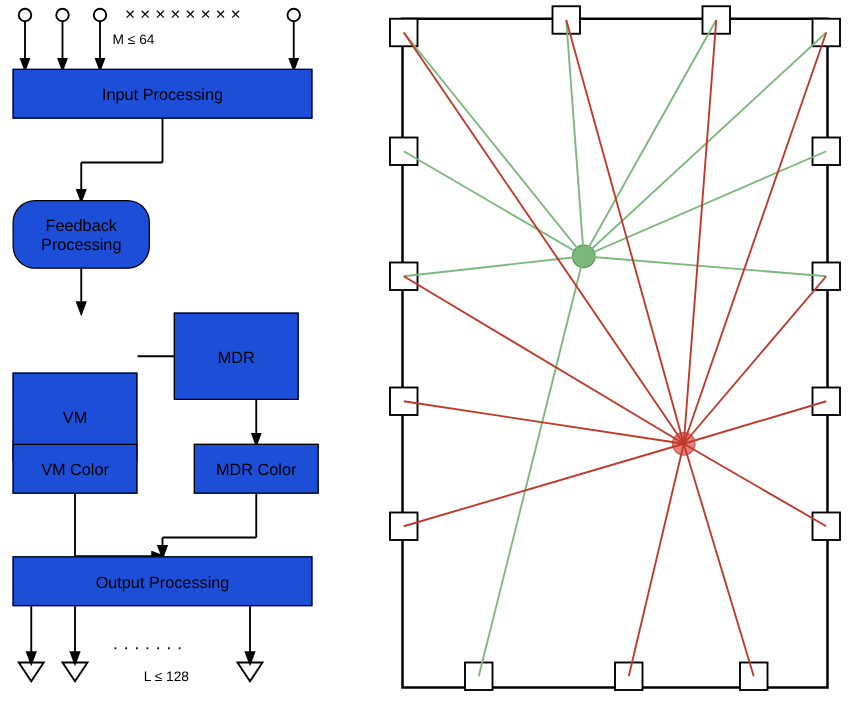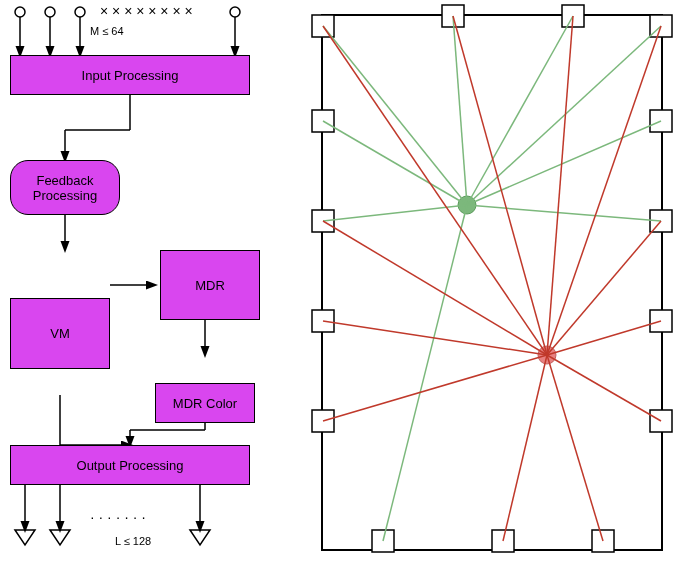--- a/index.html
+++ b/index.html
@@ -24,21 +24,21 @@
     .left-diagram {
       width: 290px;
       height: 571px;
       position: relative;
       flex-shrink: 0;
     }
 
     .box {
       position: absolute;
       border: 1.5px solid #000;
-      background: #d946ef;
+      background: #1d4ed8;
       display: flex;
       align-items: center;
       justify-content: center;
       text-align: center;
       font-size: 13px;
     }
 
     
     .input-proc {
       left: 10px;
@@ -60,41 +60,40 @@
     .vm-box {
       left: 10px;
       top: 250px;
       width: 100px;
       height: 71px;
       margin-top: 48px;
     }
 
     
     .mdr-box {
-      left: 160px;
+      left: 139px;
       top: 250px;
       width: 100px;
       height: 70px;
     }
 
     
     .vm-color-box {
       left: 10px;
       top: 355px;
       width: 100px;
       height: 40px;
     }
 
     
     .mdr-color-box {
       left: 155px;
       top: 355px;
       width: 100px;
       height: 40px;
-      margin-top: 28px;
     }
 
     
     .output-proc {
       left: 10px;
       top: 445px;
       width: 240px;
       height: 40px;
       align-items: center;
     }
@@ -201,20 +200,23 @@
     </div>
 
     <div class="box vm-box">
       <span>VM</span>
     </div>
 
     <div class="box mdr-box">
       <span>MDR</span>
     </div>
 
+    <div class="box vm-color-box">
+      <span>VM Color</span>
+    </div>
 
     <div class="box mdr-color-box">
       <span>MDR Color</span>
     </div>
 
     <div class="box output-proc">
       <span>Output Processing</span>
     </div>
 
   </div>

